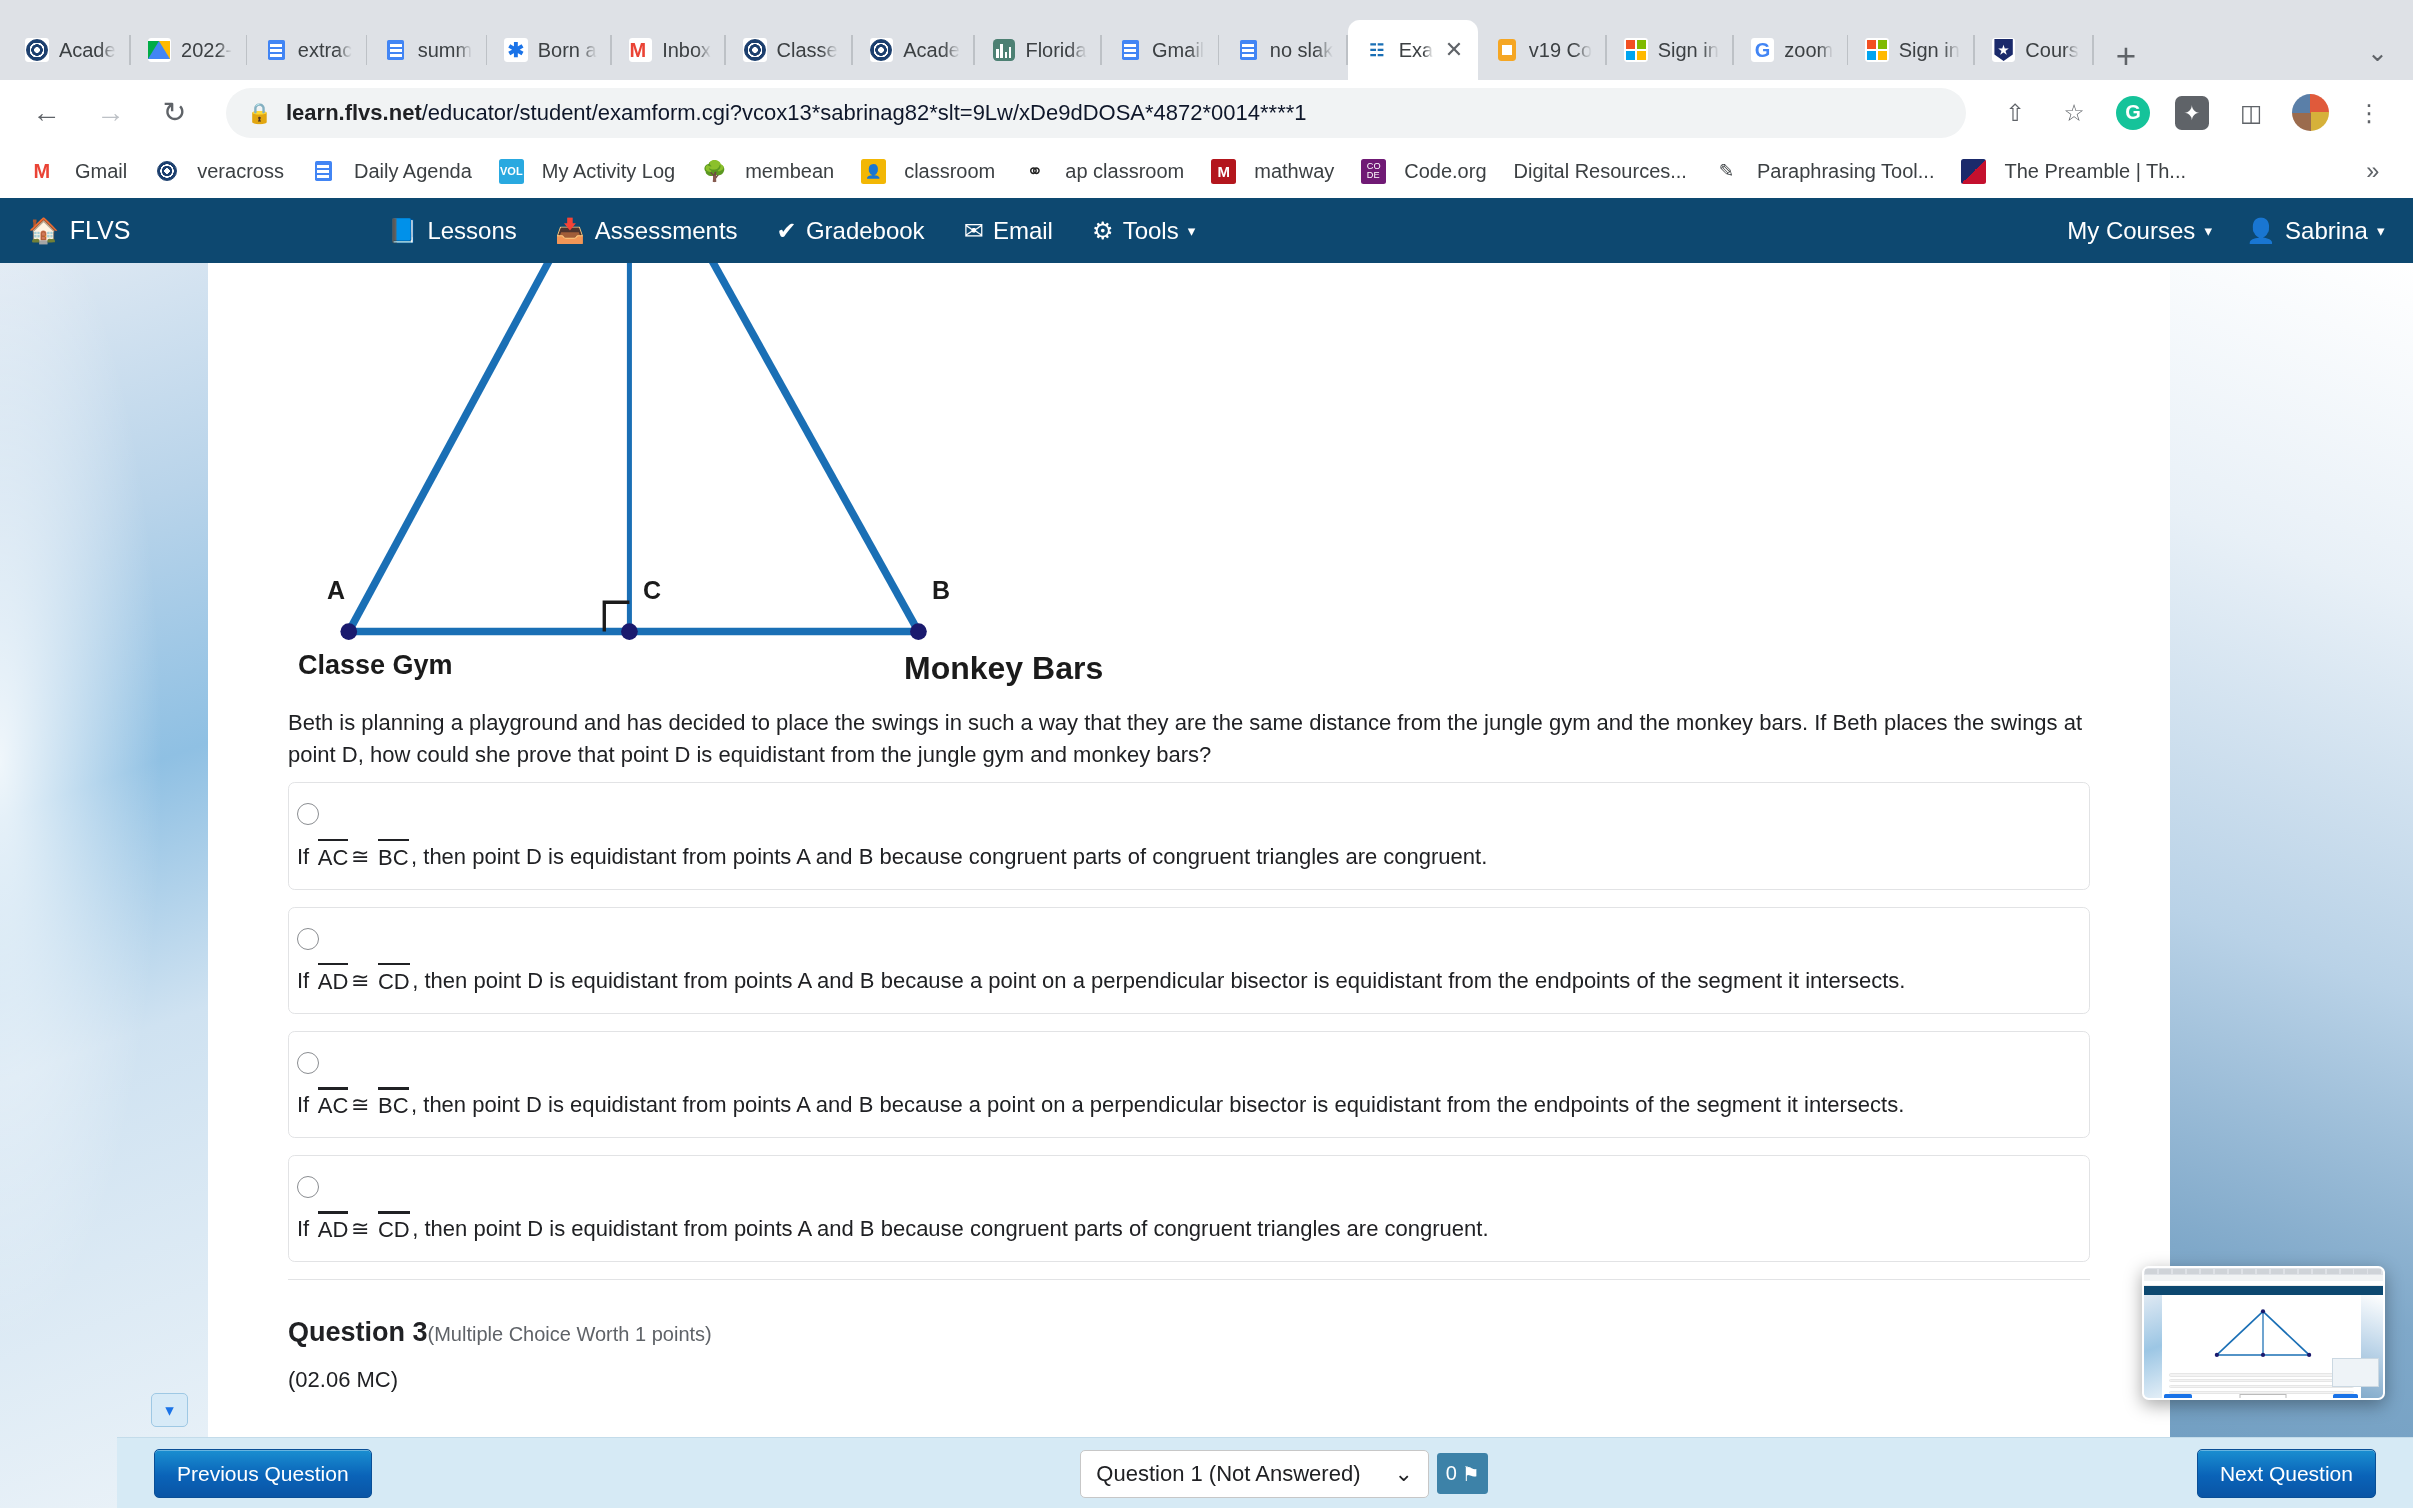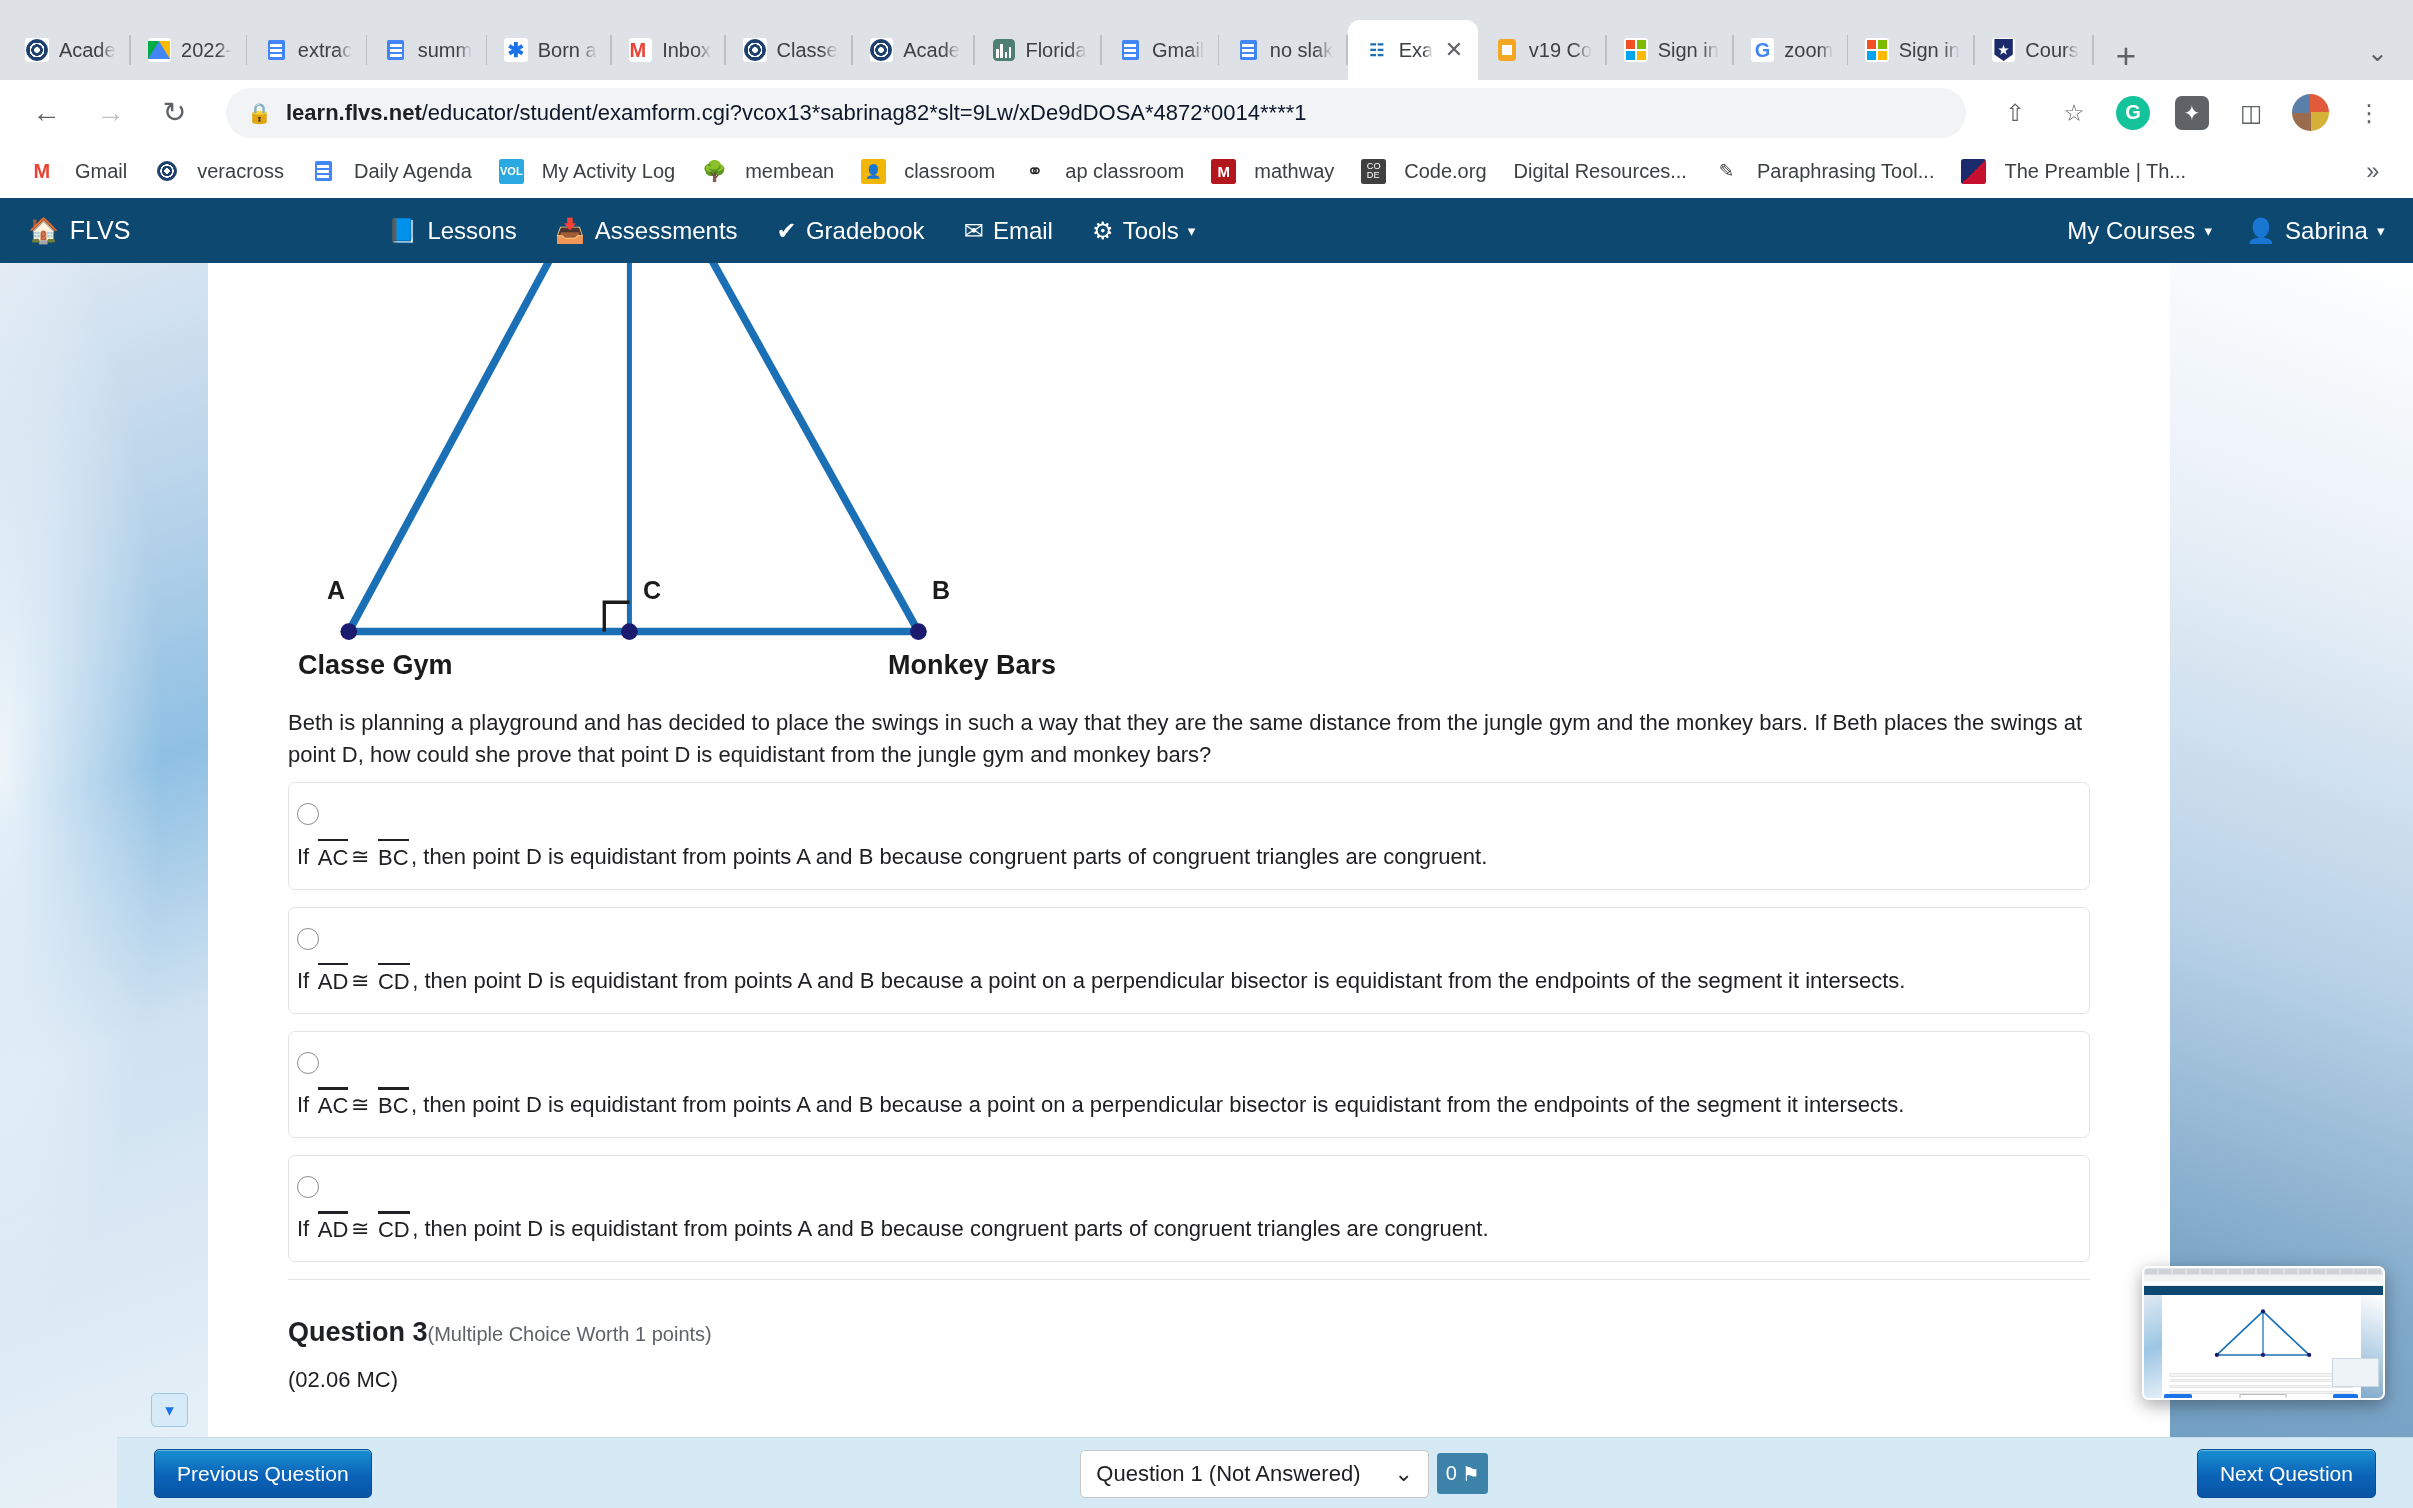--- a/index.html
+++ b/index.html
@@ -410,21 +410,21 @@
     </div>
     <div class="bm">
       <span class="bm-ico" style="font-size:20px;color:#222">⚭</span>
       <span>ap classroom</span>
     </div>
     <div class="bm">
       <span class="bm-ico" style="background:#b3161d;color:#fff;font-size:15px;font-weight:700">M</span>
       <span>mathway</span>
     </div>
     <div class="bm">
-      <span class="bm-ico" style="background:#404040;color:#fff;font-size:9.2px;line-height:1">CO<br>DE</span>
+      <span class="bm-ico" style="background:#701a75;color:#fff;font-size:9.2px;line-height:1">CO<br>DE</span>
       <span>Code.org</span>
     </div>
     <div class="bm">
       <span>Digital Resources...</span>
     </div>
     <div class="bm">
       <span class="bm-ico" style="font-size:18.4px">✎</span>
       <span>Paraphrasing Tool...</span>
     </div>
     <div class="bm">
@@ -494,21 +494,21 @@
             <polyline points="425,440 425,405 455,405" fill="none" stroke="#1b1b1b" stroke-width="4"></polyline>
 
             <circle cx="120" cy="440" r="10" fill="#1a1a6e"></circle>
             <circle cx="455" cy="440" r="10" fill="#1a1a6e"></circle>
             <circle cx="800" cy="440" r="10" fill="#1a1a6e"></circle>
           </svg>
           <span class="fig-caption" style="left:79px;top:313px">A</span>
           <span class="fig-caption" style="left:395px;top:313px">C</span>
           <span class="fig-caption" style="left:684px;top:313px">B</span>
           <span class="fig-caption" style="left:50px;top:387px;font-size:27px">Classe Gym</span>
-          <span class="fig-caption" style="left:640px;top:387px;font-size:27px">Monkey Bars</span>
+          <span class="fig-caption" style="left:656px;top:387px;font-size:32px">Monkey Bars</span>
         </div>
 
         <div class="q-text">Beth is planning a playground and has decided to place the swings in such a way that they are the same distance from the jungle gym and the monkey bars. If Beth places the swings at point D, how could she prove that point D is equidistant from the jungle gym and monkey bars?</div>
 
         <div class="options">
 
           <div class="option">
             <span class="radio"></span>
             <span class="opt-text"><span>If</span>
               <span class="seg">AC</span><span>≅</span>

